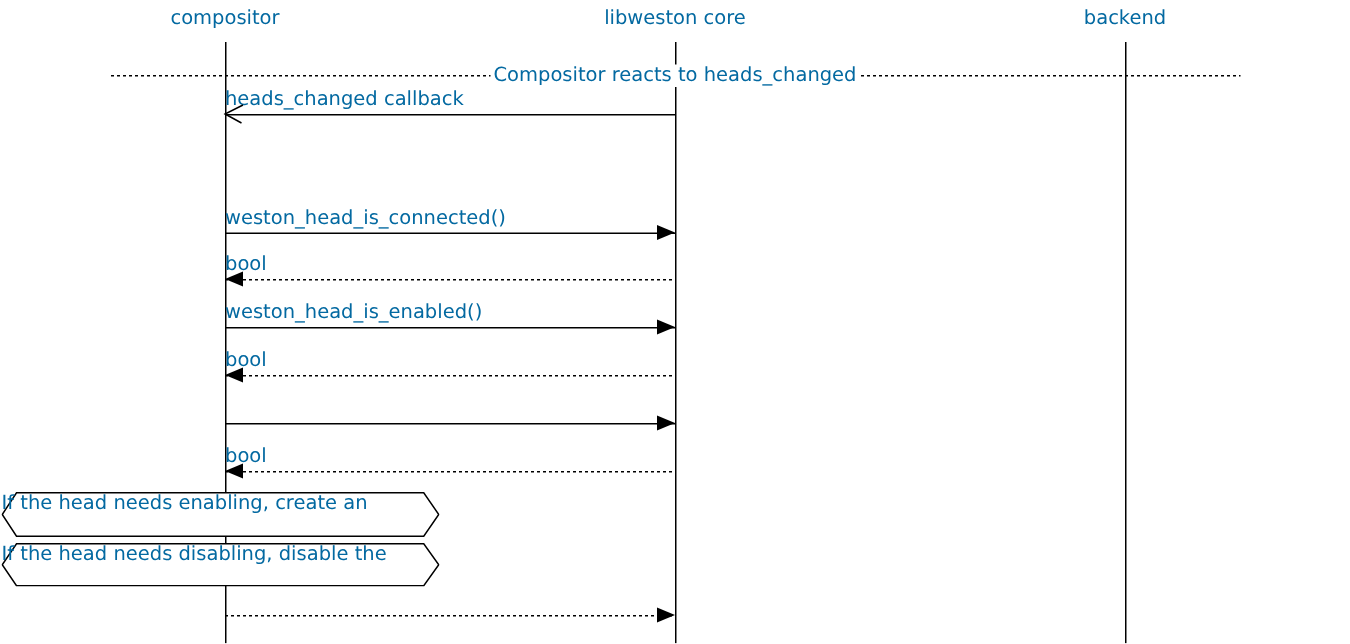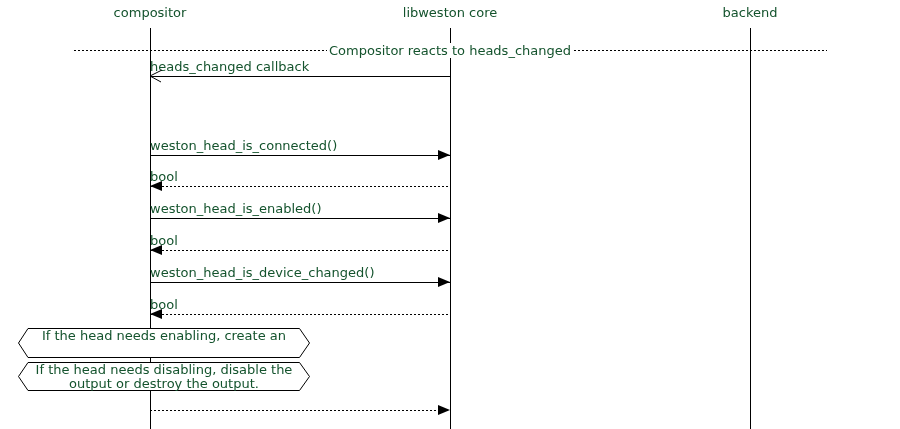--- a/index.html
+++ b/index.html
@@ -1,36 +1,36 @@
 <!DOCTYPE html>
 <html><head>
 <meta charset="utf-8">
 <style>
   html, body { margin: 0; padding: 0; background: #ffffff; }
   .diagram {
     position: relative; width: 900px; height: 429px; background: #ffffff;
-    color: #14532d; font-family: "DejaVu Sans", "Liberation Sans", sans-serif;
+    color: #0369a1; font-family: "DejaVu Sans", "Liberation Sans", sans-serif;
     font-size: 13px; overflow: hidden;
   }
   .participant { position: absolute; top: 5px; transform: translateX(-50%); white-space: nowrap; }
   .lifeline { position: absolute; width: 0; border-left: 1px solid #000; top: 28px; height: 401px; }
   .hline { position: absolute; height: 1px; }
   .hline.solid { background: #000; }
   .hline.dotted { background-image: repeating-linear-gradient(to right, #000 0, #000 2px, transparent 2px, transparent 4px); }
   .msg-label { position: absolute; left: 150px; width: 300px; height: 16px; line-height: 16px; text-align: left; white-space: nowrap; }
   .arr { position: absolute; width: 0; height: 0; border-top: 5px solid transparent; border-bottom: 5px solid transparent; }
   .arr.right { border-left: 12px solid #000; }
   .arr.left  { border-right: 12px solid #000; }
   .open-arrow { position: absolute; }
   .note-box {
     position: absolute; left: 7px; top: 95px; width: 285px; height: 39px;
     border: 1px solid #000; background: #fff; text-align: center; z-index: 2;
   }
   .note-box .ln { line-height: 12.8px; white-space: nowrap; }
-  .hnote { position: absolute; left: 18px; width: 292px; text-align: center; z-index: 2; }
+  .hnote { position: absolute; left: 1px; width: 292px; z-index: 2; }
   .hnote svg { position: absolute; left: 0; top: 0; display: block; }
   .hnote .txt { position: relative; padding-top: 1px; }
   .hnote .ln { line-height: 13.5px; white-space: nowrap; }
   .divider-label {
     position: absolute; left: 450px; top: 43px; transform: translateX(-50%);
     background: #fff; padding: 0 2px; height: 15px; line-height: 15px; white-space: nowrap; z-index: 2;
   }
 </style>
 </head>
 <body>
@@ -64,21 +64,20 @@
   <div class="arr left" style="left:150px; top:181px"></div>
 
   <div class="msg-label" style="top:201px">weston_head_is_enabled()</div>
   <div class="hline solid" style="left:150px; top:218px; width:300px"></div>
   <div class="arr right" style="left:438px; top:213px"></div>
 
   <div class="msg-label" style="top:233px">bool</div>
   <div class="hline dotted" style="left:150px; top:250px; width:300px"></div>
   <div class="arr left" style="left:150px; top:245px"></div>
 
-  <div class="msg-label" style="top:265px">weston_head_is_device_changed()</div>
   <div class="hline solid" style="left:150px; top:282px; width:300px"></div>
   <div class="arr right" style="left:438px; top:277px"></div>
 
   <div class="msg-label" style="top:297px">bool</div>
   <div class="hline dotted" style="left:150px; top:314px; width:300px"></div>
   <div class="arr left" style="left:150px; top:309px"></div>
 
   <div class="hnote" style="top:328px; height:30px">
     <svg width="292" height="30">
       <polygon points="10,0.5 281.5,0.5 291.5,15 281.5,29.5 10,29.5 0.5,15" fill="#ffffff" stroke="#000000" stroke-width="1"></polygon>
@@ -87,20 +86,19 @@
       <div class="ln">If the head needs enabling, create an</div>
     </div>
   </div>
 
   <div class="hnote" style="top:362px; height:43px">
     <svg width="292" height="29">
       <polygon points="10,0.5 281.5,0.5 291.5,14.5 281.5,28.5 10,28.5 0.5,14.5" fill="#ffffff" stroke="#000000" stroke-width="1"></polygon>
     </svg>
     <div class="txt">
       <div class="ln">If the head needs disabling, disable the</div>
-      <div class="ln">output or destroy the output.</div>
     </div>
   </div>
 
   <div class="hline dotted" style="left:150px; top:410px; width:300px"></div>
   <div class="arr right" style="left:438px; top:405px"></div>
 
 </div>
 
 </body></html>

